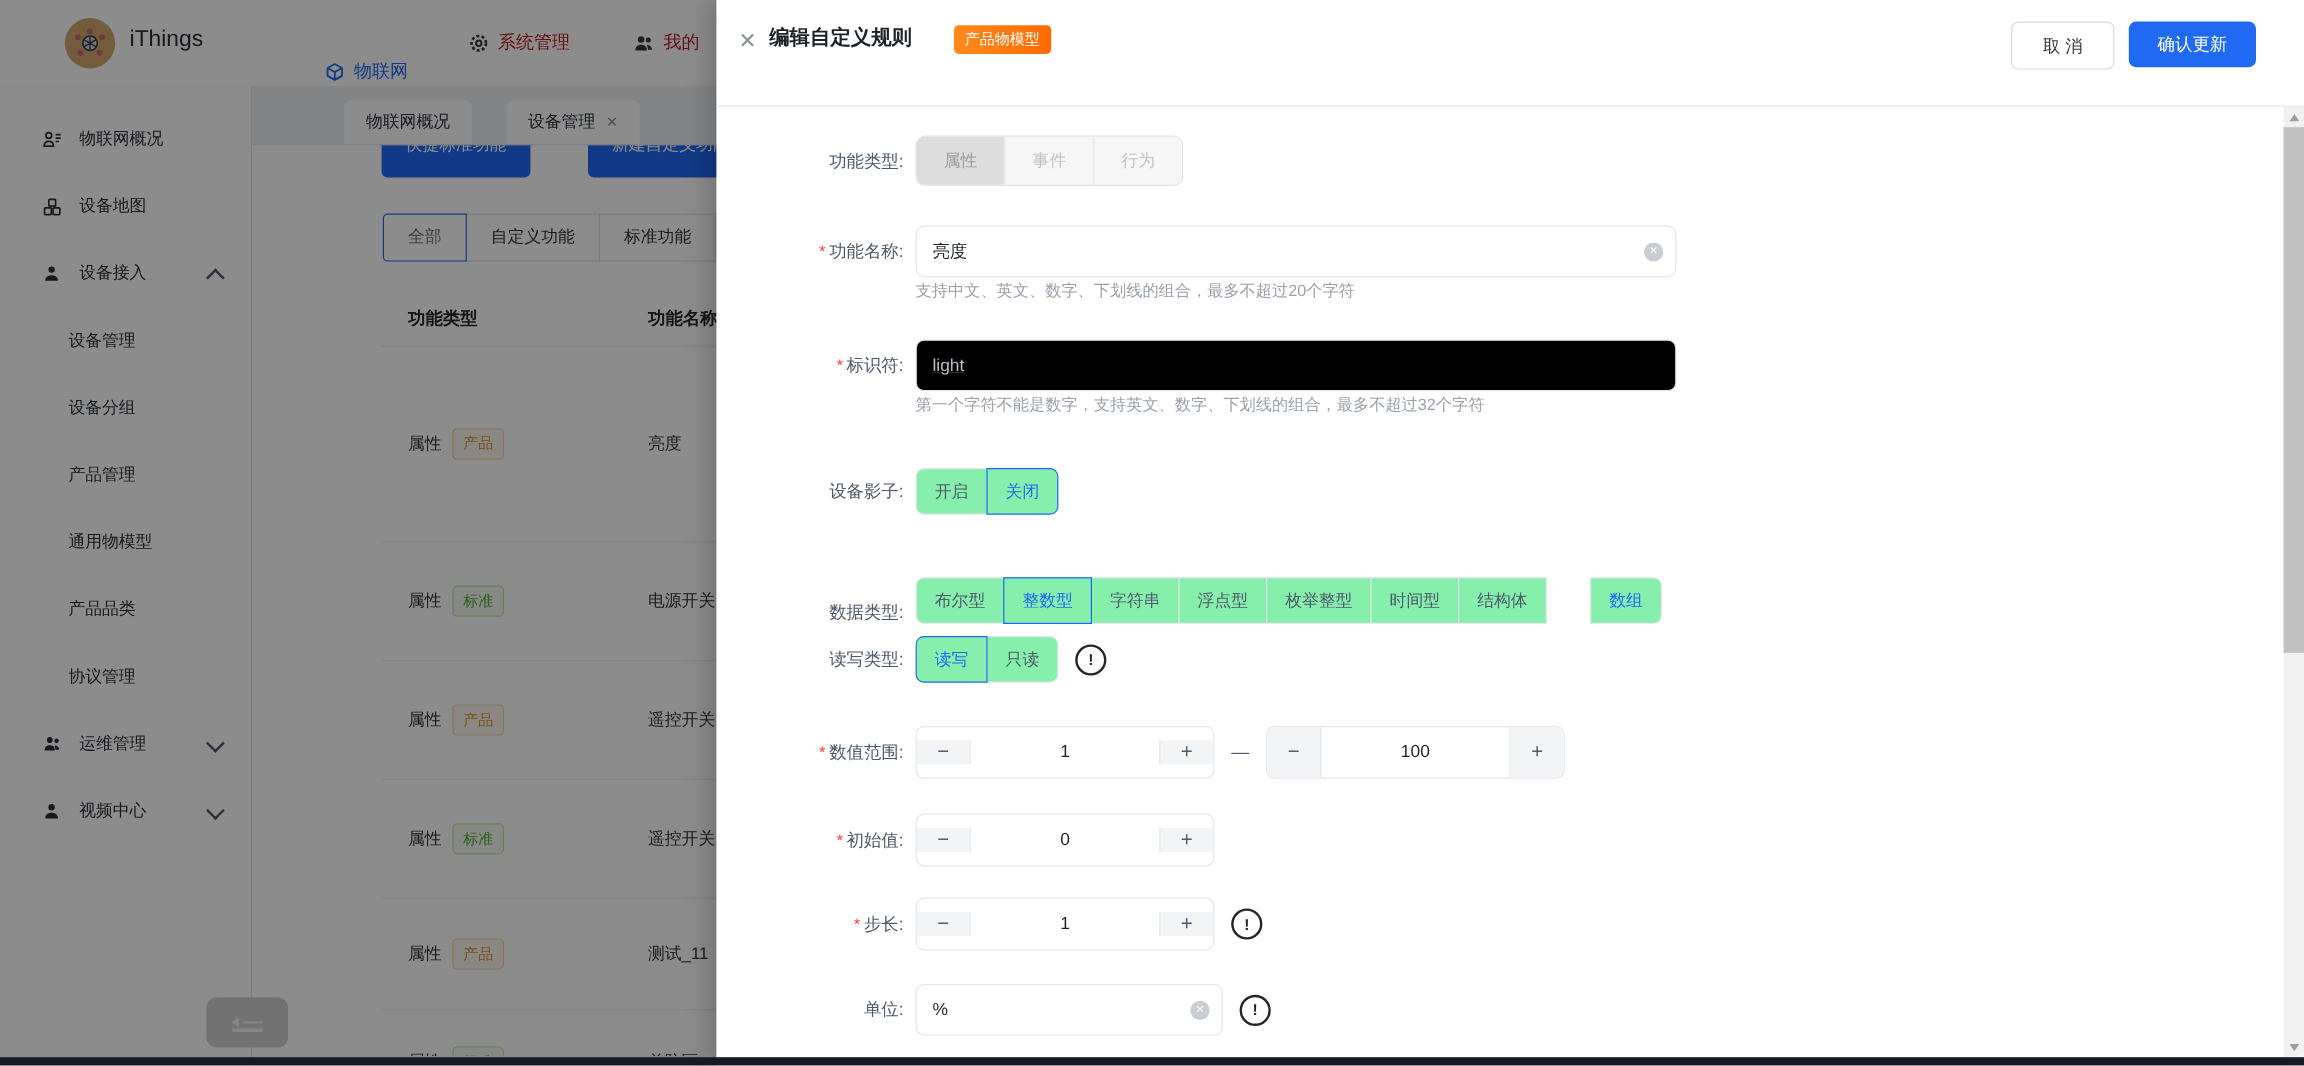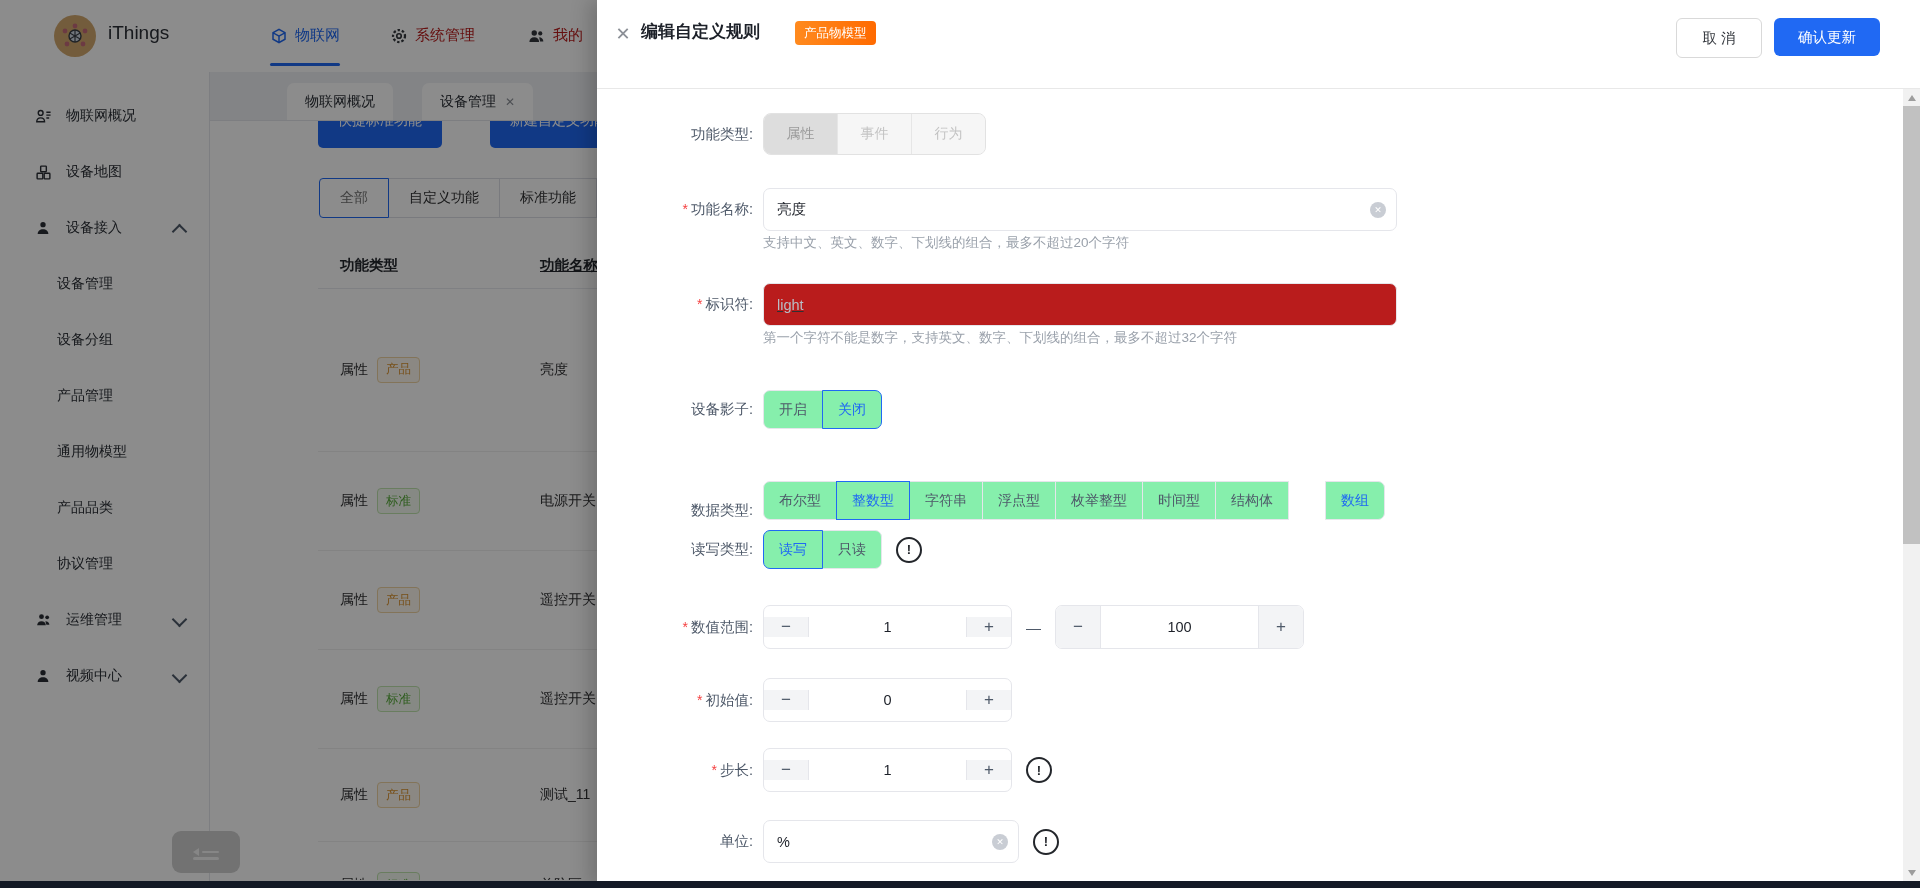--- a/index.html
+++ b/index.html
@@ -57,21 +57,21 @@
   .flabel{width:156px;text-align:right;font-size:14.5px;color:#4e5969;white-space:nowrap;}
   .req{color:#f53f3f;margin-right:3px;font-size:14px;}
   .fctrl{margin-left:10px;display:flex;align-items:center;}
   .helper{position:absolute;left:166px;font-size:13.5px;color:#9aa1ab;white-space:nowrap;}
   .seg-dis{display:flex;border:1px solid #e2e2e2;border-radius:8px;overflow:hidden;background:#f6f6f6;}
   .seg{width:73px;height:40px;display:flex;align-items:center;justify-content:center;font-size:14px;color:#c3c3c3;background:#f6f6f6;border-left:1px solid #e6e6e6;}
   .seg:first-child{border-left:none;}
   .seg.on{background:#dddddd;color:#9a9a9a;}
   .tinput{position:relative;height:41px;border:1px solid #e5e6eb;border-radius:7px;background:#fff;display:flex;align-items:center;}
   .tinput input{border:none;outline:none;background:transparent;font-size:14.5px;color:#1d2129;width:100%;padding:0 34px 0 13px;font-family:inherit;}
-  .tinput.disabled{background:#b91c1c;text-decoration:underline;}
+  .tinput.disabled{background:#000000;text-decoration:underline;}
   .tinput.disabled input{color:#b9bec6;padding-right:13px;}
   .clear-ico{position:absolute;right:10px;top:50%;transform:translateY(-50%);width:16px;height:16px;border-radius:50%;background:#c9cdd4;color:#fff;font-size:9px;display:flex;align-items:center;justify-content:center;cursor:pointer;}
   .optgrp{display:flex;}
   .opt{height:37px;display:flex;align-items:center;justify-content:center;padding:0 15px;border:1px solid #e5e6eb;margin-left:-1px;background:#86efac;font-size:14px;color:#4e5969;cursor:pointer;}
   .opt:first-child{border-radius:7px 0 0 7px;margin-left:0;}
   .opt:last-child{border-radius:0 7px 7px 0;}
   .opt.sel{border-color:#2069f3;color:#2069f3;z-index:2;}
   .opt.bluetext{color:#2069f3;margin-left:36px;}
   .warn-ico{width:22px;height:22px;border-radius:50%;border:2px solid #23262b;color:#23262b;font-weight:bold;font-size:13px;display:flex;align-items:center;justify-content:center;margin-left:14px;}
   .stepper{display:flex;width:247px;height:42px;border:1px solid #e5e6eb;border-radius:7px;overflow:hidden;background:#fff;}
@@ -101,21 +101,21 @@
         <path d="M15 9v12M9.8 12l10.4 6M9.8 18l10.4-6" stroke="#3a3f46" stroke-width="1.2" fill="none"></path>
         <circle cx="15" cy="5" r="2.4" fill="#c56a7a"></circle>
           <circle cx="25" cy="10" r="2.4" fill="#c56a7a"></circle>
         <circle cx="5" cy="10" r="2.4" fill="#c56a7a"></circle>
           <circle cx="7" cy="23" r="2.4" fill="#c56a7a"></circle>
         <circle cx="23" cy="23" r="2.4" fill="#c56a7a"></circle>
       </svg>
     </div>
     <div class="brand">iThings</div>
 
-    <div class="nav-item active" style="left:270px;">
+    <div class="nav-item active" style="left:270px;margin-top:24px;">
       <span class="nico">
         <svg width="18" height="18" viewBox="0 0 24 24" fill="#2069f3">
             <path d="M12 2l9 5v10l-9 5-9-5V7l9-5zm0 2.2L5.8 7.6 12 11l6.2-3.4L12 4.2zM5 9.3v6.4l6 3.3v-6.4L5 9.3zm14 0l-6 3.3v6.4l6-3.3V9.3z"></path>
           </svg>
       </span>
       <span>物联网</span>
       <span class="underline"></span>
     </div>
     <div class="nav-item" style="left:390px;">
       <span class="nico">
@@ -237,21 +237,21 @@
       <div class="filter-item">
           <span>自定义功能</span>
         </div>
       <div class="filter-item">
           <span>标准功能</span>
         </div>
     </div>
 
     <div class="tbl-head">
       <div style="width:178px;padding-left:22px;">功能类型</div>
-      <div style="padding-left:22px;text-decoration:underline;">功能名称</div>
+      <div style="padding-left:22px;">功能名称</div>
       <div class="tbl-col-split"></div>
     </div>
 
     <div class="tbl-rows">
       <div class="tbl-row" style="height:163px;">
         <div class="cell-type">
             <span>属性</span>
             <span class="tag orange">产品</span>
           </div>
         <div style="padding-left:22px;">亮度</div>

